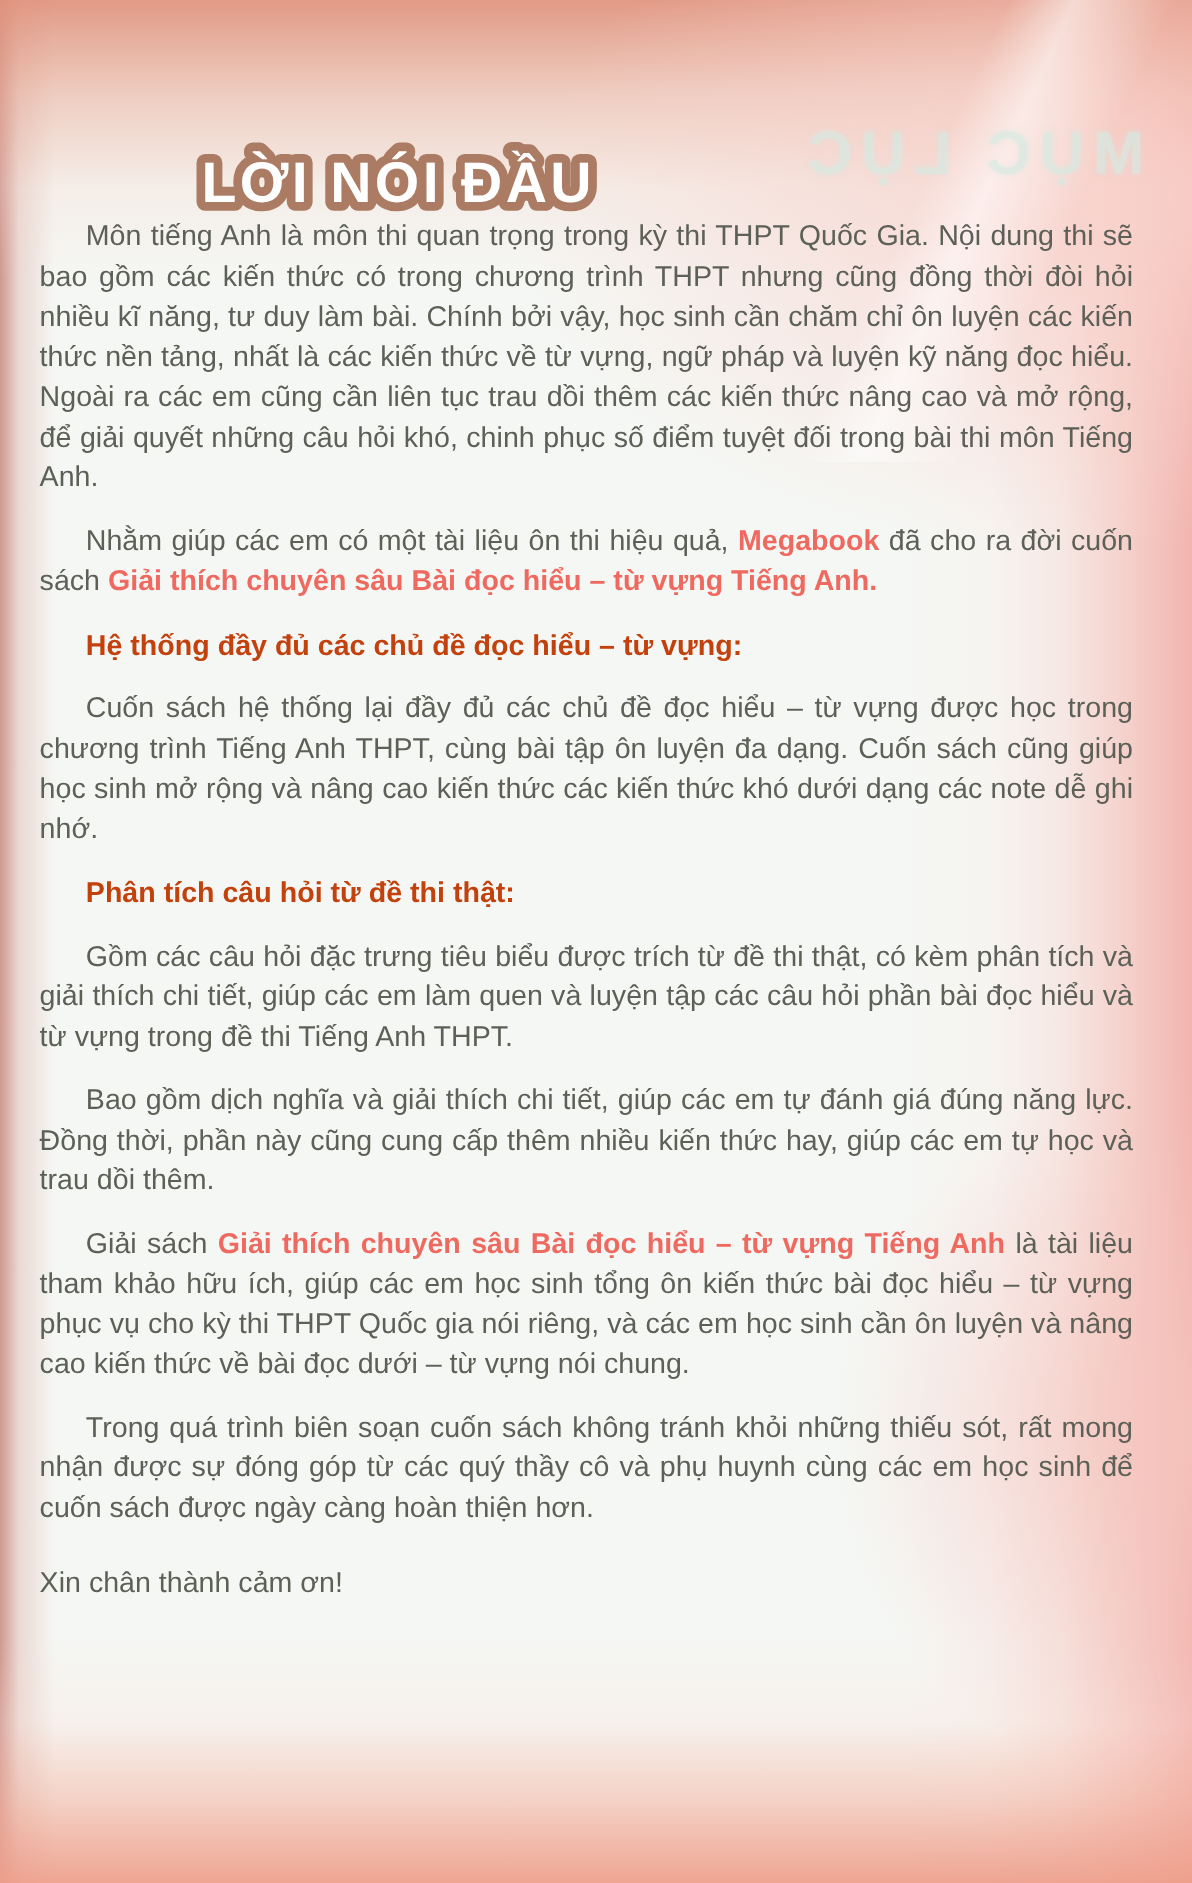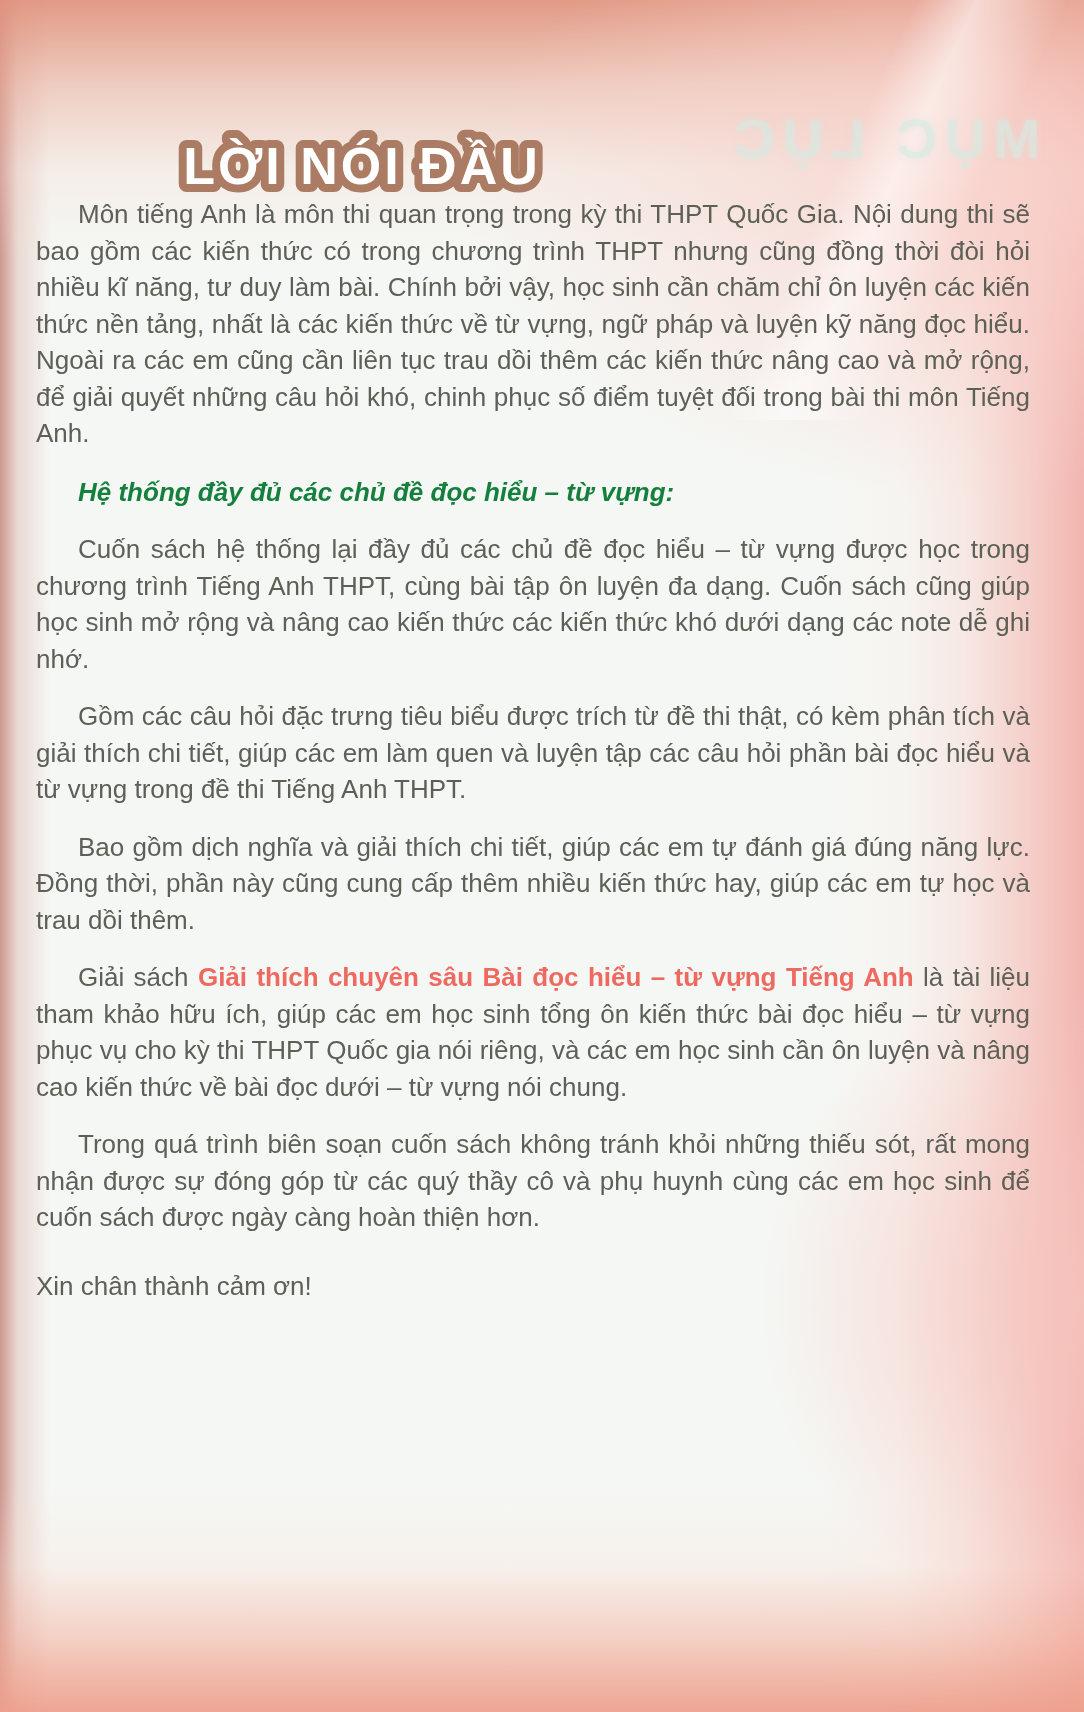--- a/index.html
+++ b/index.html
@@ -37,42 +37,44 @@
   }
   .title-wrap{
     position:absolute;top:118px;left:12px;width:100%;height:96px;text-align:left;
   }
   .title-wrap svg{display:inline-block;}
   .content{
     position:absolute;left:36px;top:196px;width:994px;
     font-size:26px;line-height:36.5px;color:#5d6057;
   }
   .blk{margin:0 0 21px 0;text-align:justify;text-indent:42px;}
-  .blk.h{font-weight:bold;color:#15803d;margin-top:22px;font-style:italic;}
+  .blk.h{font-weight:bold;color:#c2410c;margin-top:22px;}
   .blk.closing{text-indent:0;margin-top:32px;margin-bottom:0;}
   .accent{color:#ee6a60;font-weight:bold;}
 </style>
 </head>
 <body>
 
 <div class="page">
   <div class="bg"></div>
   <div class="streak"></div>
 
   <div class="bleed">MỤC LỤC</div>
 
   <div class="title-wrap">
     <svg width="700" height="96" viewBox="0 0 700 96">
       <text x="350" y="66" text-anchor="middle" font-family="Liberation Sans, sans-serif" font-size="52" font-weight="bold" letter-spacing="3" fill="#ffffff" stroke="#ab7b63" stroke-width="16" stroke-linejoin="round" stroke-linecap="round" paint-order="stroke fill">LỜI NÓI ĐẦU</text>
     </svg>
   </div>
 
   <div class="content" id="content">
       <p class="blk p"><span>Môn tiếng Anh là môn thi quan trọng trong kỳ thi THPT Quốc Gia. Nội dung thi sẽ bao gồm các kiến thức có trong chương trình THPT nhưng cũng đồng thời đòi hỏi nhiều kĩ năng, tư duy làm bài. Chính bởi vậy, học sinh cần chăm chỉ ôn luyện các kiến thức nền tảng, nhất là các kiến thức về từ vựng, ngữ pháp và luyện kỹ năng đọc hiểu. Ngoài ra các em cũng cần liên tục trau dồi thêm các kiến thức nâng cao và mở rộng, để giải quyết những câu hỏi khó, chinh phục số điểm tuyệt đối trong bài thi môn Tiếng Anh.</span></p>
+      <p class="blk p"><span>Nhằm giúp các em có một tài liệu ôn thi hiệu quả, </span><span class="accent">Megabook</span><span> đã cho ra đời cuốn sách </span><span class="accent">Giải thích chuyên sâu Bài đọc hiểu – từ vựng Tiếng Anh.</span></p>
       <p class="blk h"><span>Hệ thống đầy đủ các chủ đề đọc hiểu – từ vựng:</span></p>
       <p class="blk p"><span>Cuốn sách hệ thống lại đầy đủ các chủ đề đọc hiểu – từ vựng được học trong chương trình Tiếng Anh THPT, cùng bài tập ôn luyện đa dạng. Cuốn sách cũng giúp học sinh mở rộng và nâng cao kiến thức các kiến thức khó dưới dạng các note dễ ghi nhớ.</span></p>
+      <p class="blk h"><span>Phân tích câu hỏi từ đề thi thật:</span></p>
       <p class="blk p"><span>Gồm các câu hỏi đặc trưng tiêu biểu được trích từ đề thi thật, có kèm phân tích và giải thích chi tiết, giúp các em làm quen và luyện tập các câu hỏi phần bài đọc hiểu và từ vựng trong đề thi Tiếng Anh THPT.</span></p>
       <p class="blk p"><span>Bao gồm dịch nghĩa và giải thích chi tiết, giúp các em tự đánh giá đúng năng lực. Đồng thời, phần này cũng cung cấp thêm nhiều kiến thức hay, giúp các em tự học và trau dồi thêm.</span></p>
       <p class="blk p"><span>Giải sách </span><span class="accent">Giải thích chuyên sâu Bài đọc hiểu – từ vựng Tiếng Anh</span><span> là tài liệu tham khảo hữu ích, giúp các em học sinh tổng ôn kiến thức bài đọc hiểu – từ vựng phục vụ cho kỳ thi THPT Quốc gia nói riêng, và các em học sinh cần ôn luyện và nâng cao kiến thức về bài đọc dưới – từ vựng nói chung.</span></p>
       <p class="blk p"><span>Trong quá trình biên soạn cuốn sách không tránh khỏi những thiếu sót, rất mong nhận được sự đóng góp từ các quý thầy cô và phụ huynh cùng các em học sinh để cuốn sách được ngày càng hoàn thiện hơn.</span></p>
       <p class="blk closing"><span>Xin chân thành cảm ơn!</span></p>
     </div>
 </div>
 
 </body></html>

